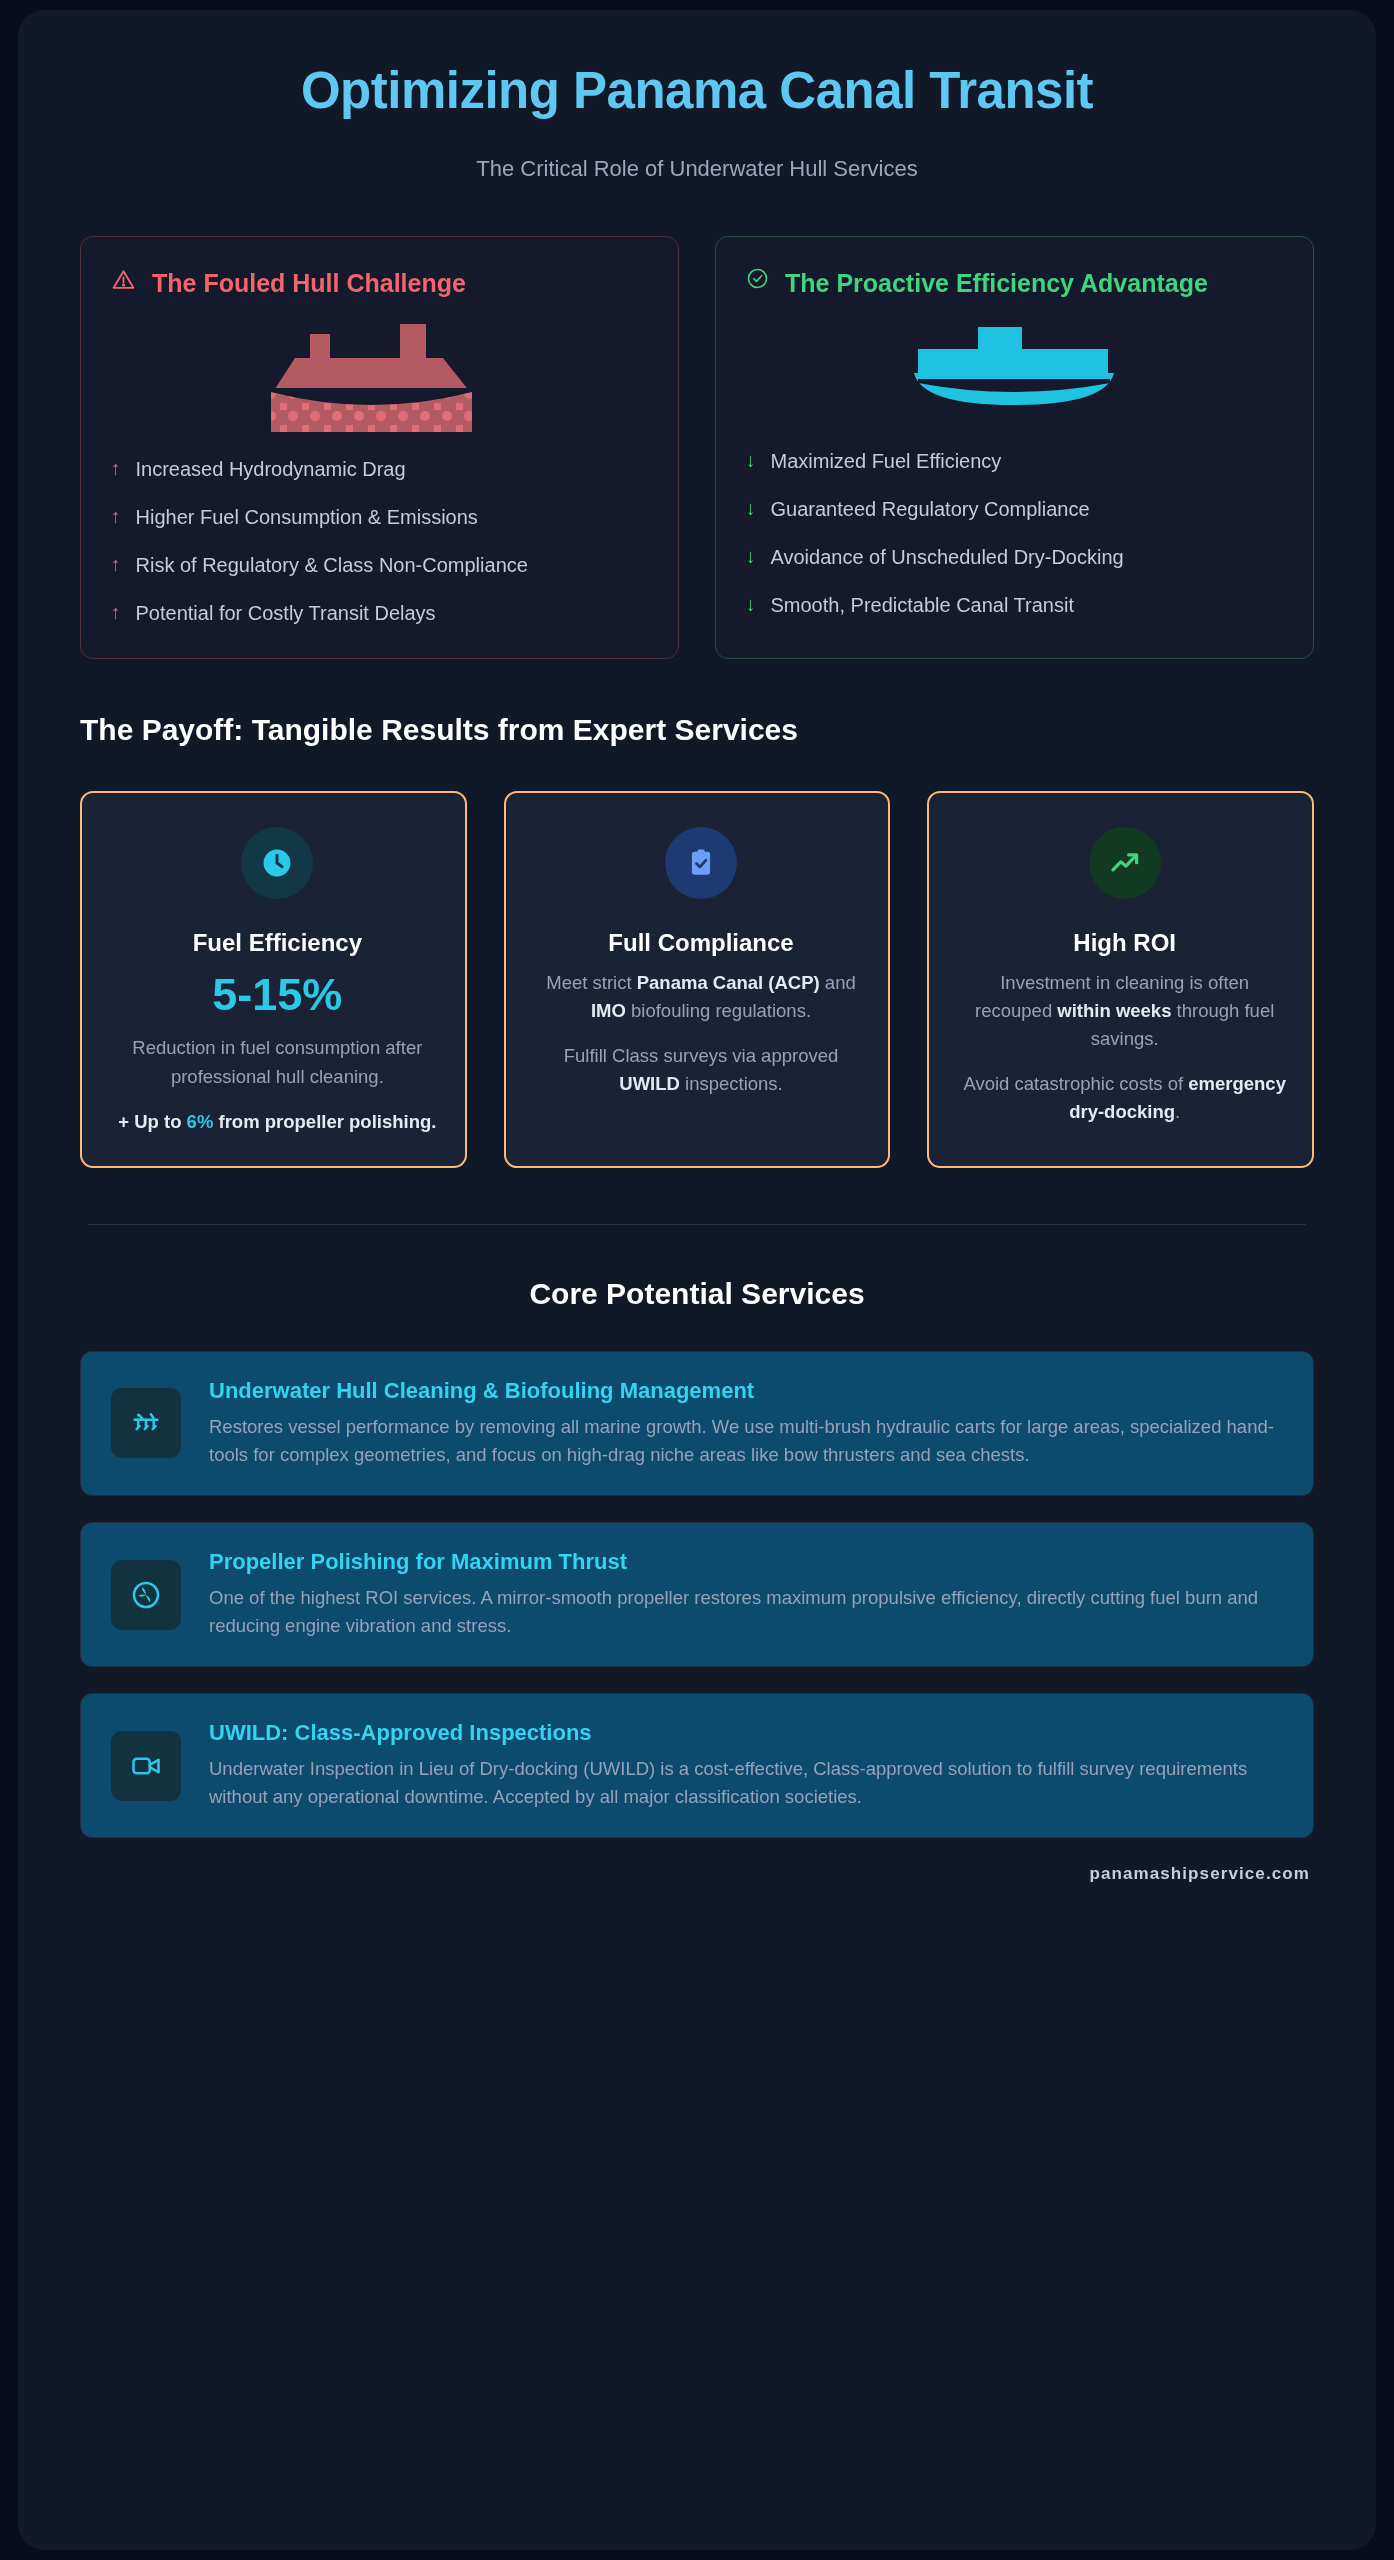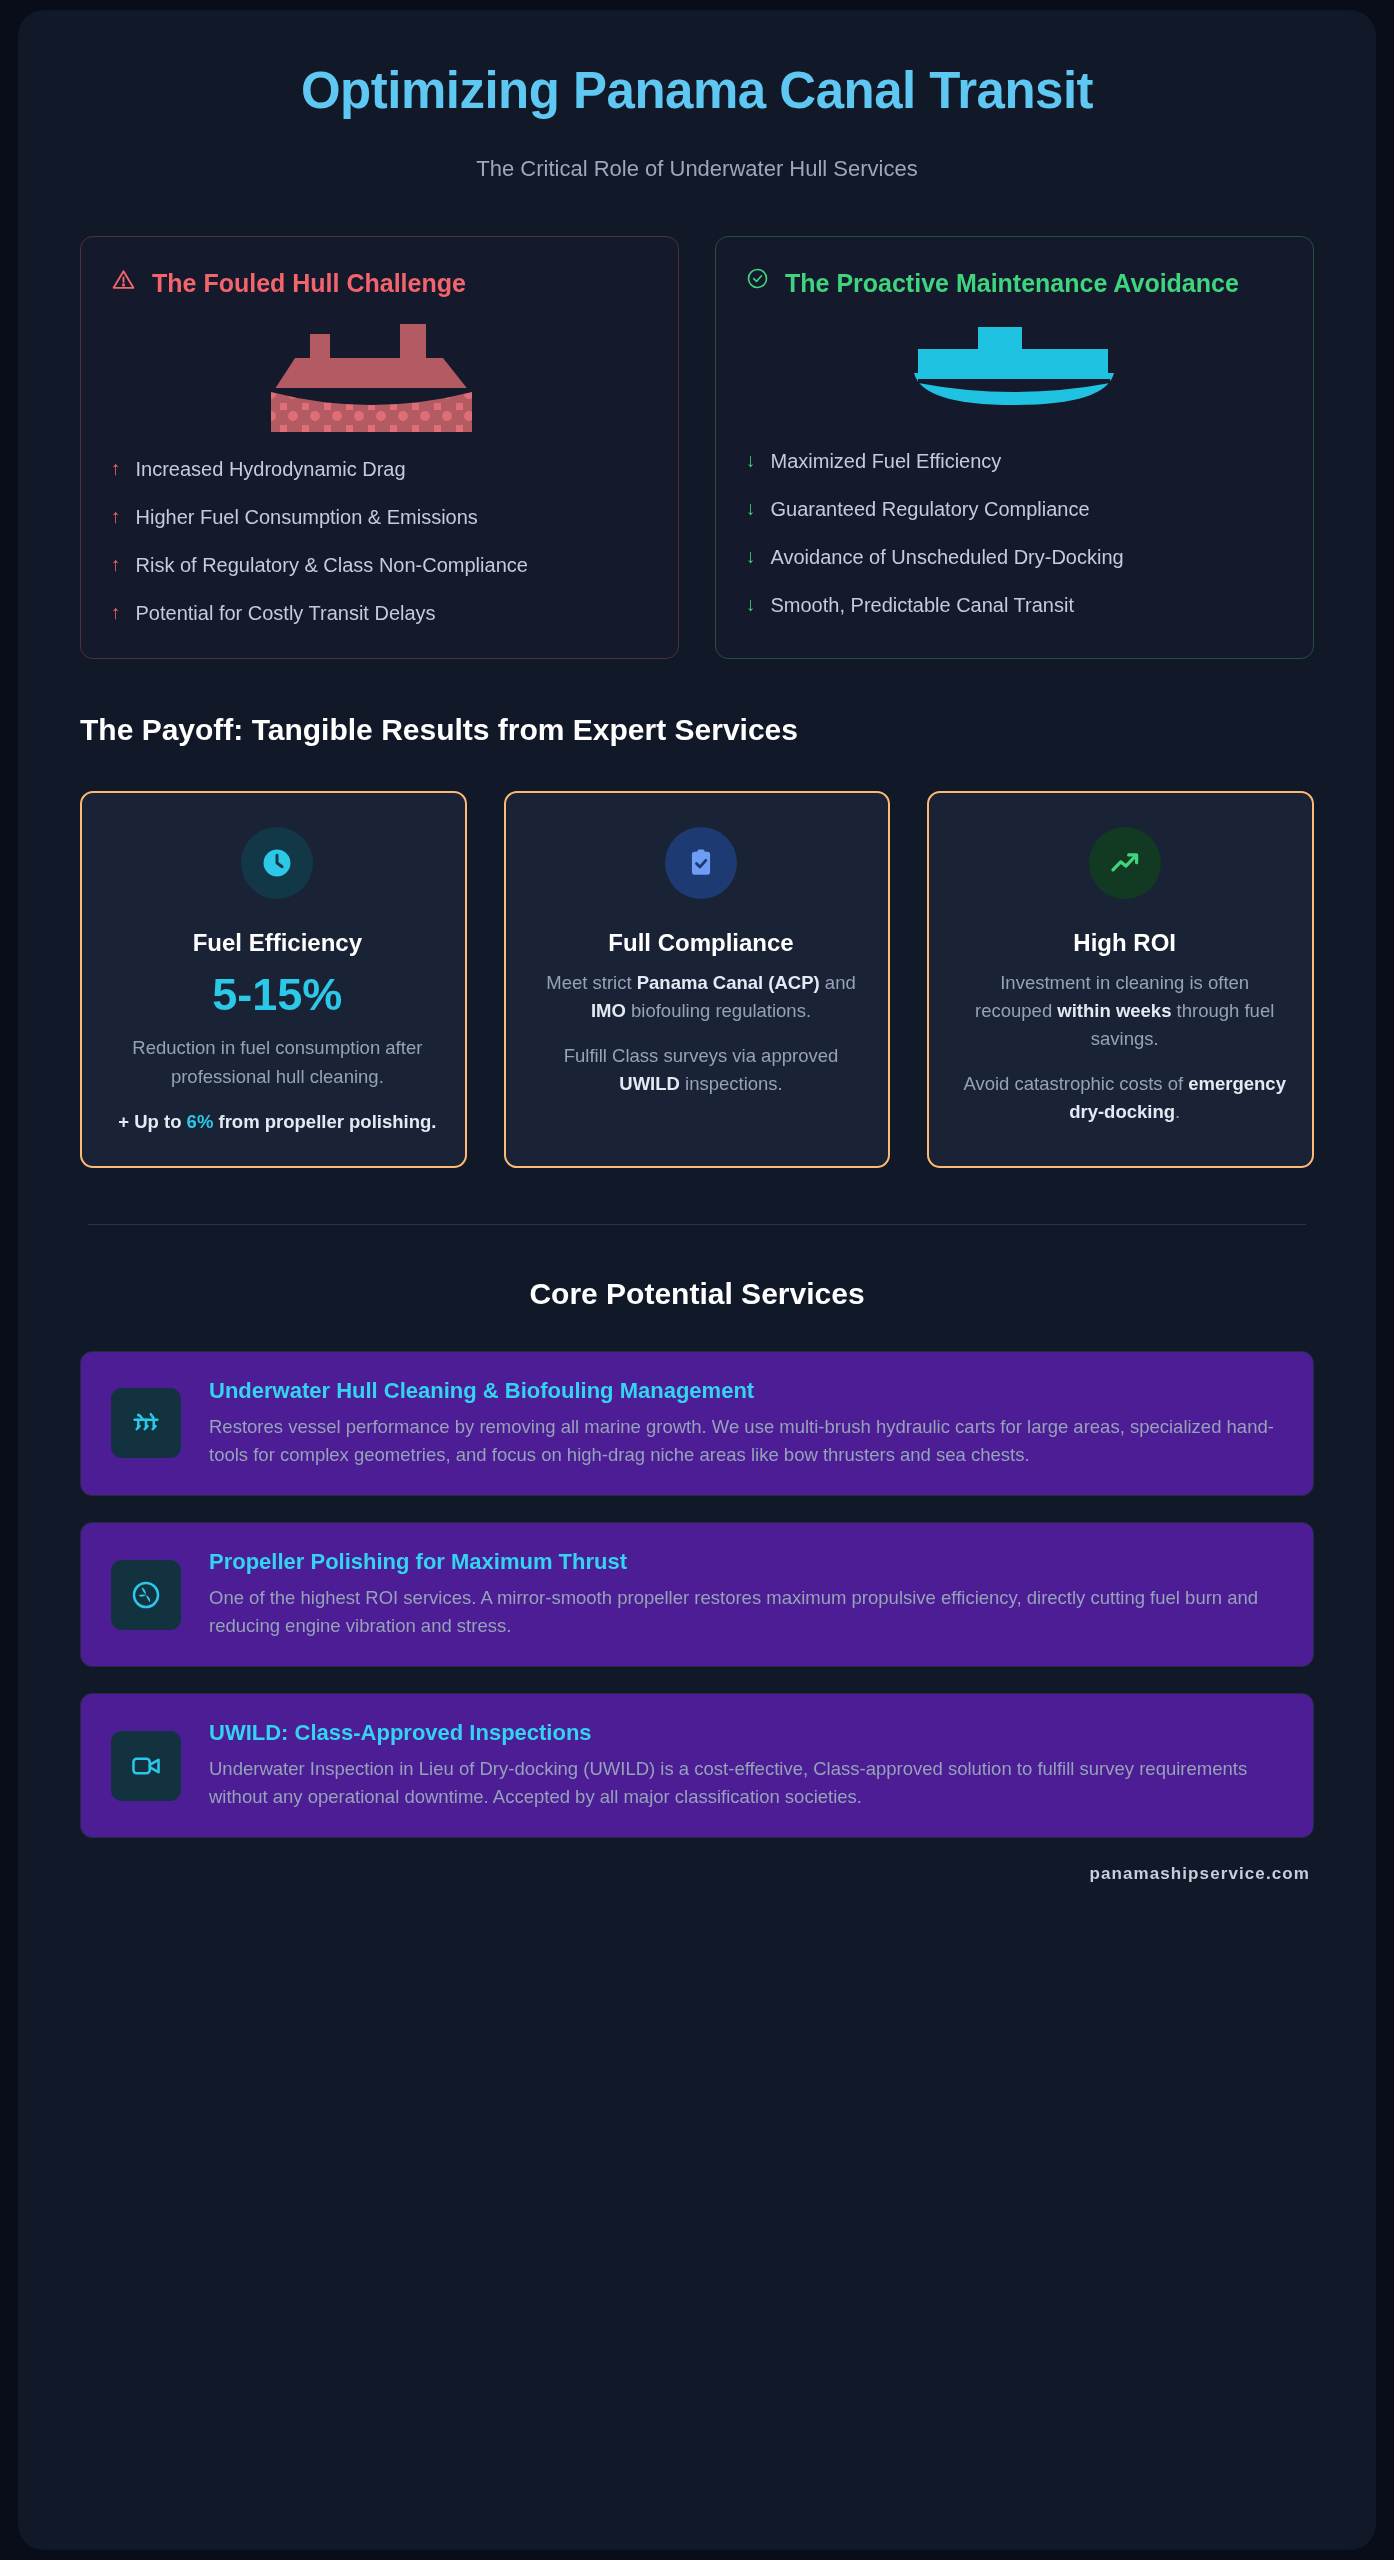--- a/index.html
+++ b/index.html
@@ -160,21 +160,21 @@
     font-weight: 700;
     color: #ffffff;
     margin-top: 52px;
   }
 
   .svc-list { margin-top: 40px; }
   .svc {
     display: flex;
     gap: 28px;
     align-items: center;
-    background: #4c1d95;
+    background: #0c4a6e;
     border: 1px solid #222c41;
     border-radius: 12px;
     padding: 26px 30px;
     margin-bottom: 26px;
   }
   .svc-ico {
     flex: 0 0 auto;
     width: 70px; height: 70px;
     border-radius: 11px;
     background: #12323f;
@@ -265,21 +265,21 @@
     </div>
 
     <div class="panel good">
       <div class="panel-head">
         <span>
           <svg width="23" height="23" viewBox="0 0 24 24" fill="none" stroke="#3ed57e" stroke-width="1.7" stroke-linecap="round" stroke-linejoin="round">
             <circle cx="12" cy="12" r="9.4"></circle>
               <path d="M8 12.2 L11 15 L16.2 9.2"></path>
           </svg>
         </span>
-        <span class="ttl">The Proactive Maintenance Avoidance</span>
+        <span class="ttl">The Proactive Efficiency Advantage</span>
       </div>
 
       <div class="ship-wrap">
         <svg width="230" height="90" viewBox="0 0 230 90">
           <rect x="78" y="2" width="44" height="22" fill="#1fc2e0"></rect>
           <rect x="18" y="24" width="190" height="24" fill="#1fc2e0"></rect>
           <path d="M14 48 H214 Q206 80 114 80 Q22 80 14 48 Z" fill="#1fc2e0"></path>
           <path d="M18 58 Q114 76 210 58 L210 54 L18 54 Z" fill="#141a2b"></path>
         </svg>
       </div>

